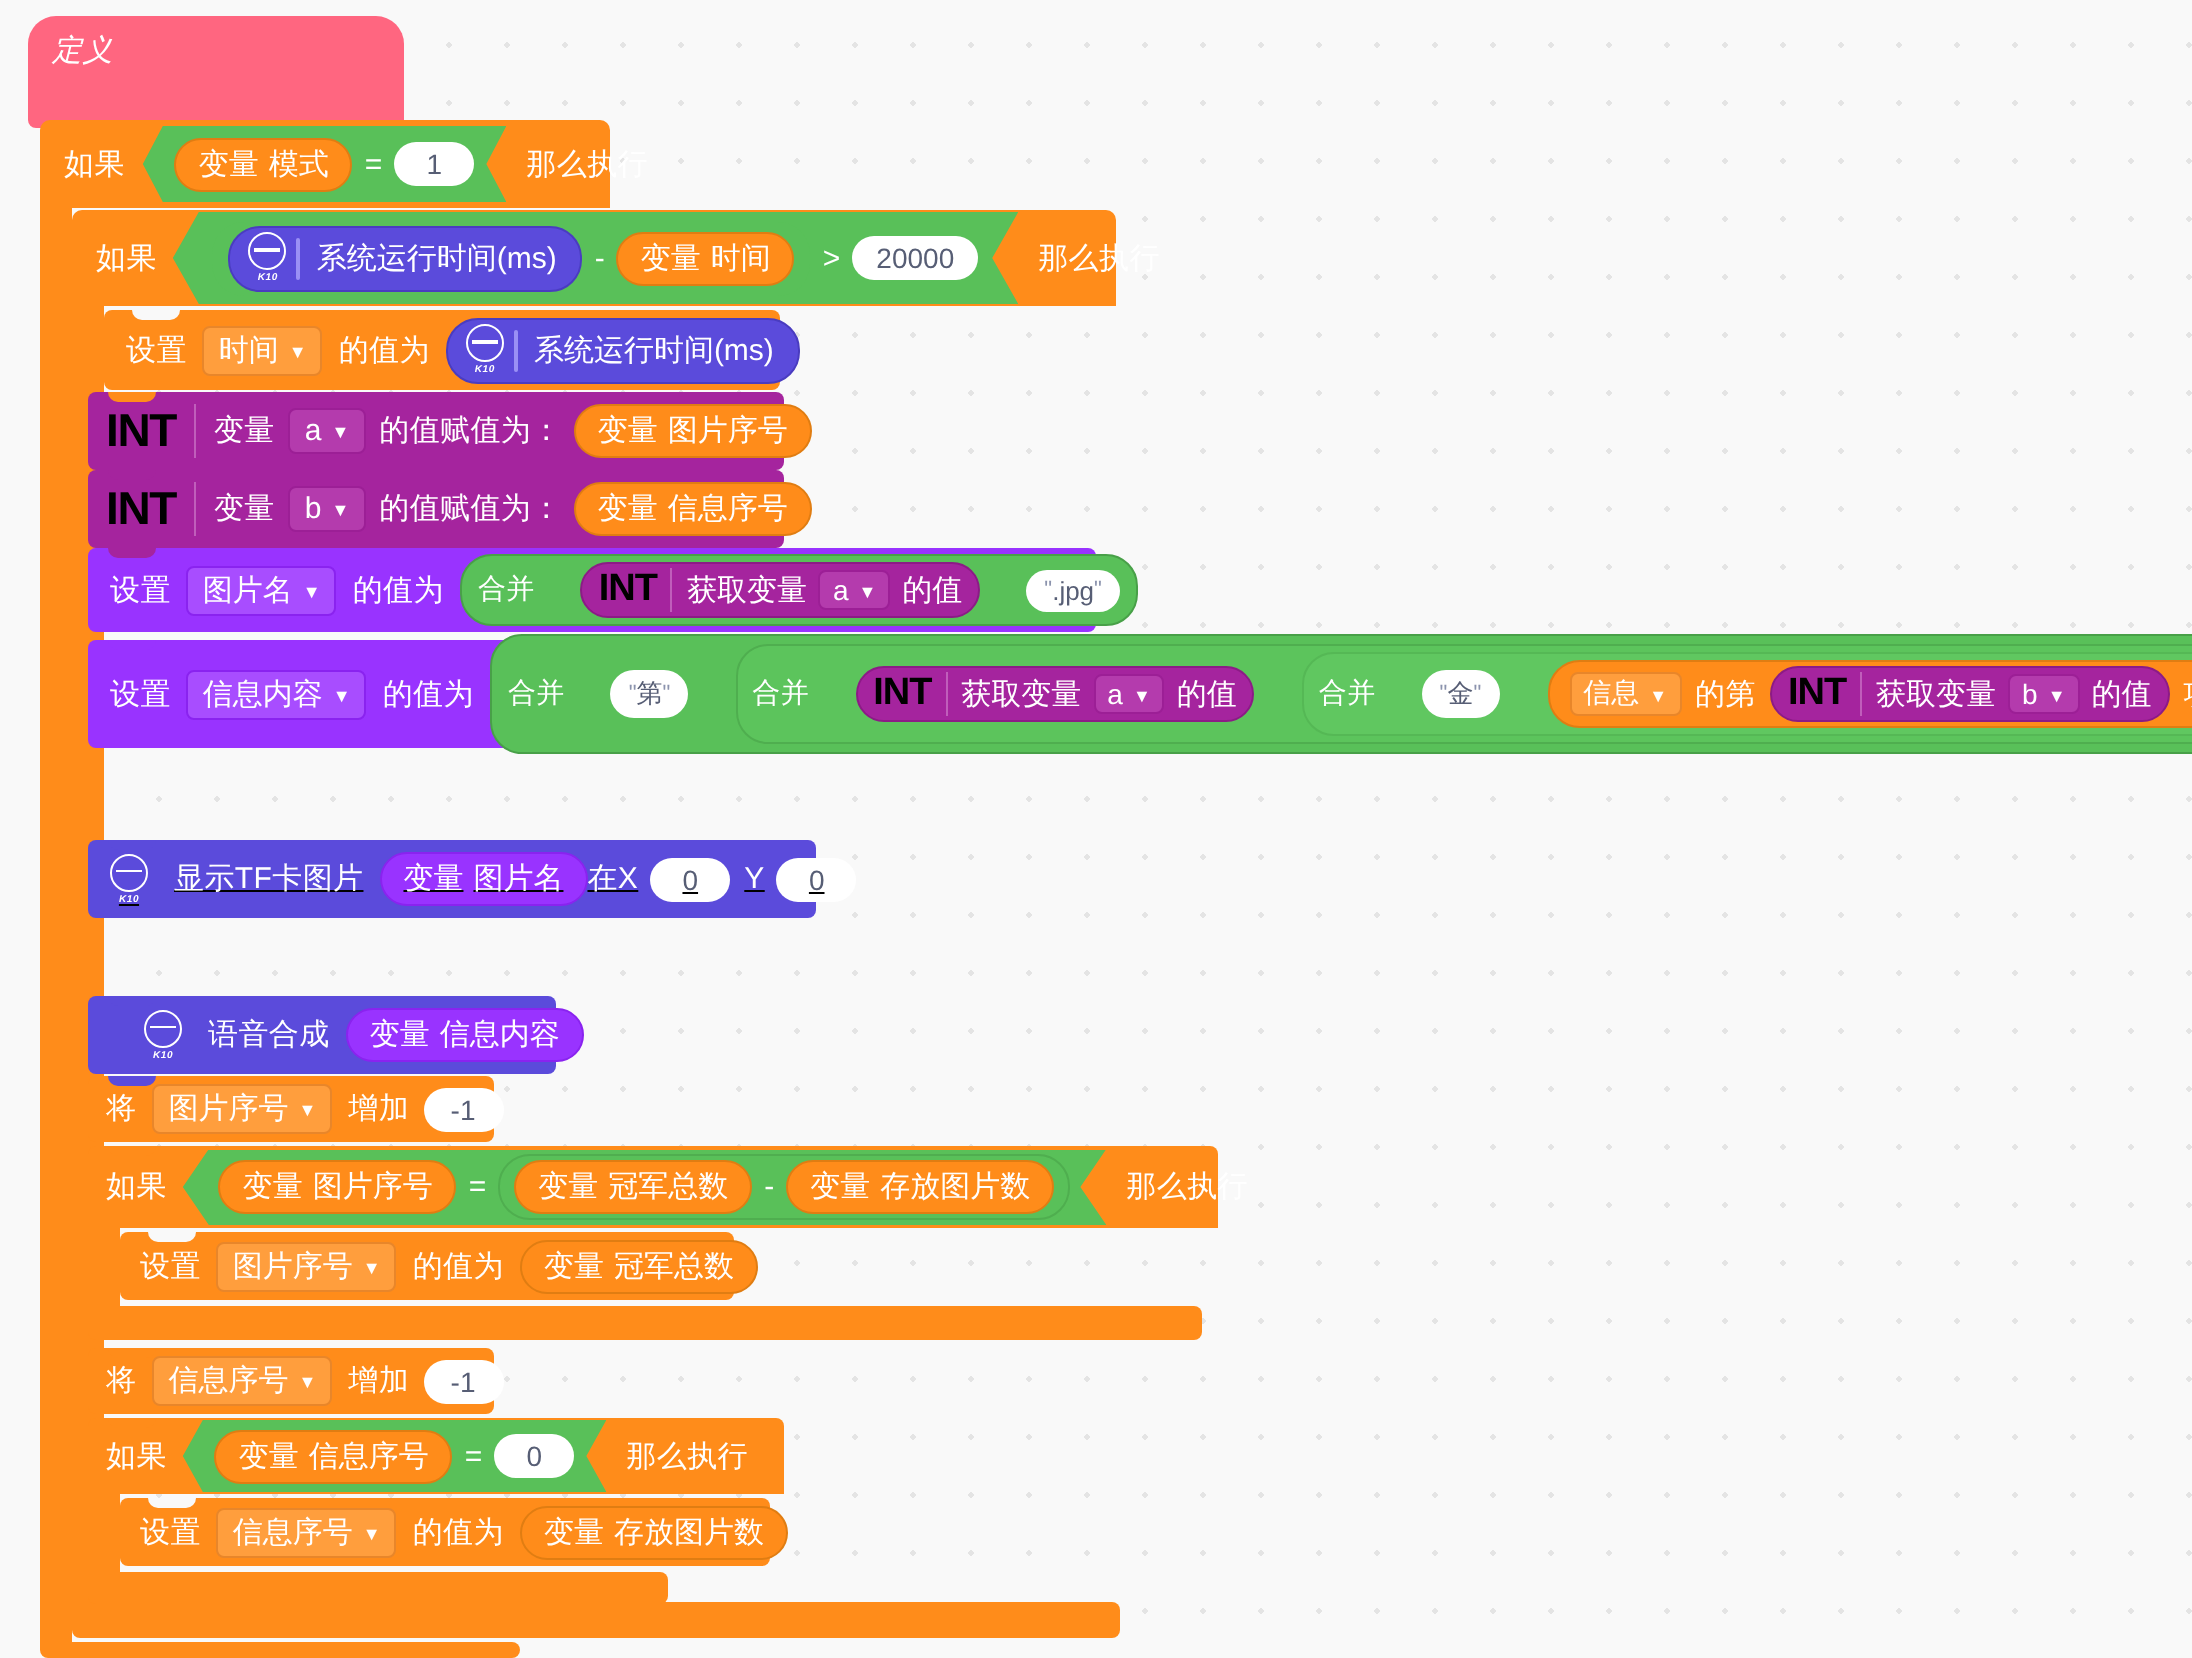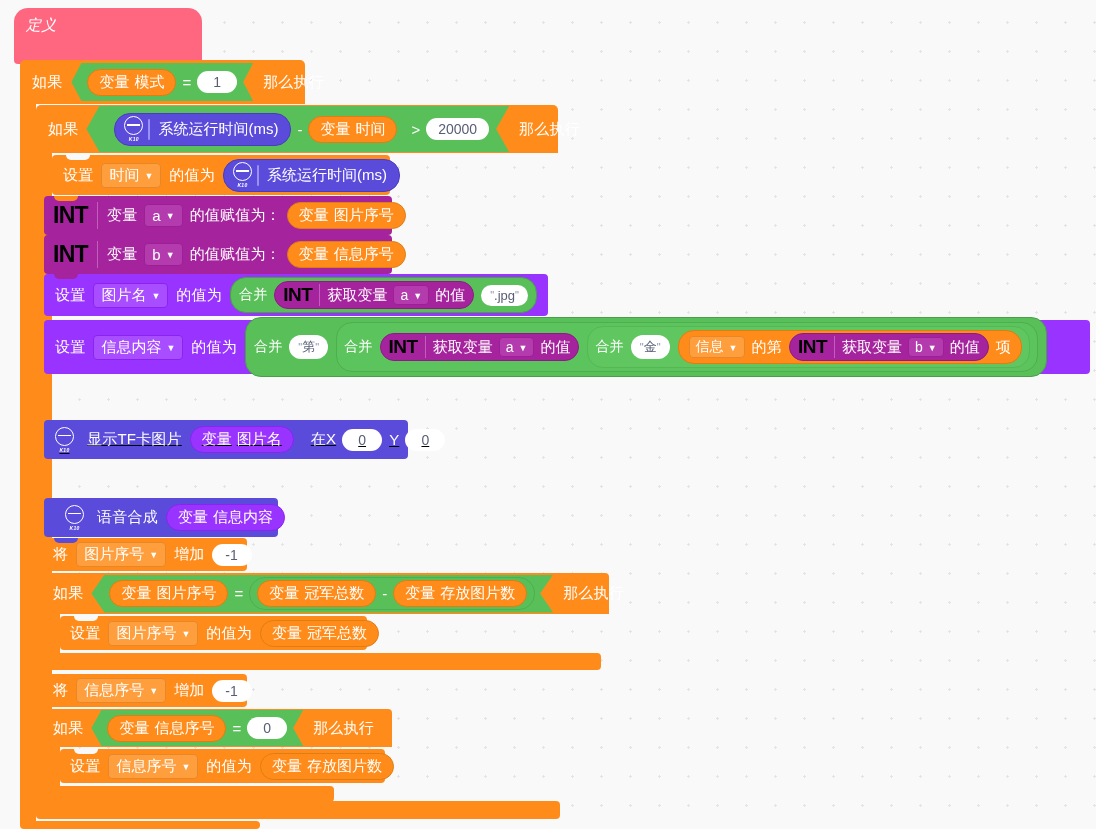--- a/index.html
+++ b/index.html
@@ -50,21 +50,21 @@
   .rep{
     display:inline-flex;align-items:center;border-radius:16px;
     padding:3px 11px;color:#fff;font-size:15px;white-space:nowrap;
   }
   .rep.var{background:#FF8C1A;border:1px solid #e07d12;}
   .rep.int{background:#A5249E;border:1px solid #8c1b86;padding:2px 4px 2px 8px;}
   .rep.int .intword{font-family:"Liberation Sans",sans-serif;font-weight:bold;
       font-size:19px;color:#000;letter-spacing:-.5px;padding-right:7px;
       border-right:1px solid #c05ebb;margin-right:7px;}
   .rep.device{background:#5b4bdb;border:1px solid #4a3cc0;padding:2px 12px 2px 5px;}
-  .rep.join{background:#59C059;border:1px solid #48a048;padding:3px 8px;}
+  .rep.join{background:#59C059;border:1px solid #48a048;padding:3px 8px;gap:16px;}
   .rep.oper{background:#59C059;border:1px solid #48a048;padding:3px 9px;}
   .rep.orange-op{background:#FF8C1A;border:1px solid #e07d12;padding:2px 9px;}
 
   
   .hex{
     display:inline-flex;align-items:center;background:#59C059;
     padding:4px 16px;color:#fff;font-size:15px;white-space:nowrap;
     clip-path:polygon(10px 0,100% 0,calc(100% - 10px) 50%,100% 100%,10px 100%,0 50%);
   }
   .hex.wide{clip-path:polygon(13px 0,100% 0,calc(100% - 13px) 50%,100% 100%,13px 100%,0 50%);padding:4px 20px;}
@@ -307,31 +307,31 @@
         <span class="ring"></span>
           <span class="ktxt">K10</span>
       </span>
       <span class="divider"></span>
       <span class="lbl">显示TF卡图片</span>
       <span class="rep" style="margin-left:8px;background:#9933FF;border:1px solid #8a23ef;">
         <span>变量</span>
         <span style="width:5px"></span>
         <span>图片名</span>
       </span>
-      <span class="lbl" style="margin-left:17px;">在X</span>
+      <span class="lbl" style="margin-left:0;">在X</span>
       <span class="oval" style="margin-left:6px;">0</span>
       <span class="lbl" style="margin-left:7px;">Y</span>
       <span class="oval" style="margin-left:6px;">0</span>
     </div>
   </div>
 
 
   <div class="blk" style="left:44px;top:498px;width:234px;height:39px;background:#5B4BDB;border-radius:4px;">
     <div class="notch-t" style="background:#5B4BDB;left:10px;"></div>
-    <div class="row" style="height:39px;padding-left:24px;justify-content:center;">
+    <div class="row" style="height:39px;padding-left:24px;">
       <span class="k10">
         <span class="ring"></span>
           <span class="ktxt">K10</span>
       </span>
       <span class="divider"></span>
       <span class="lbl">语音合成</span>
       <span class="rep" style="margin-left:8px;background:#9933FF;border:1px solid #8a23ef;">
         <span>变量</span>
         <span style="width:5px"></span>
         <span>信息内容</span>

